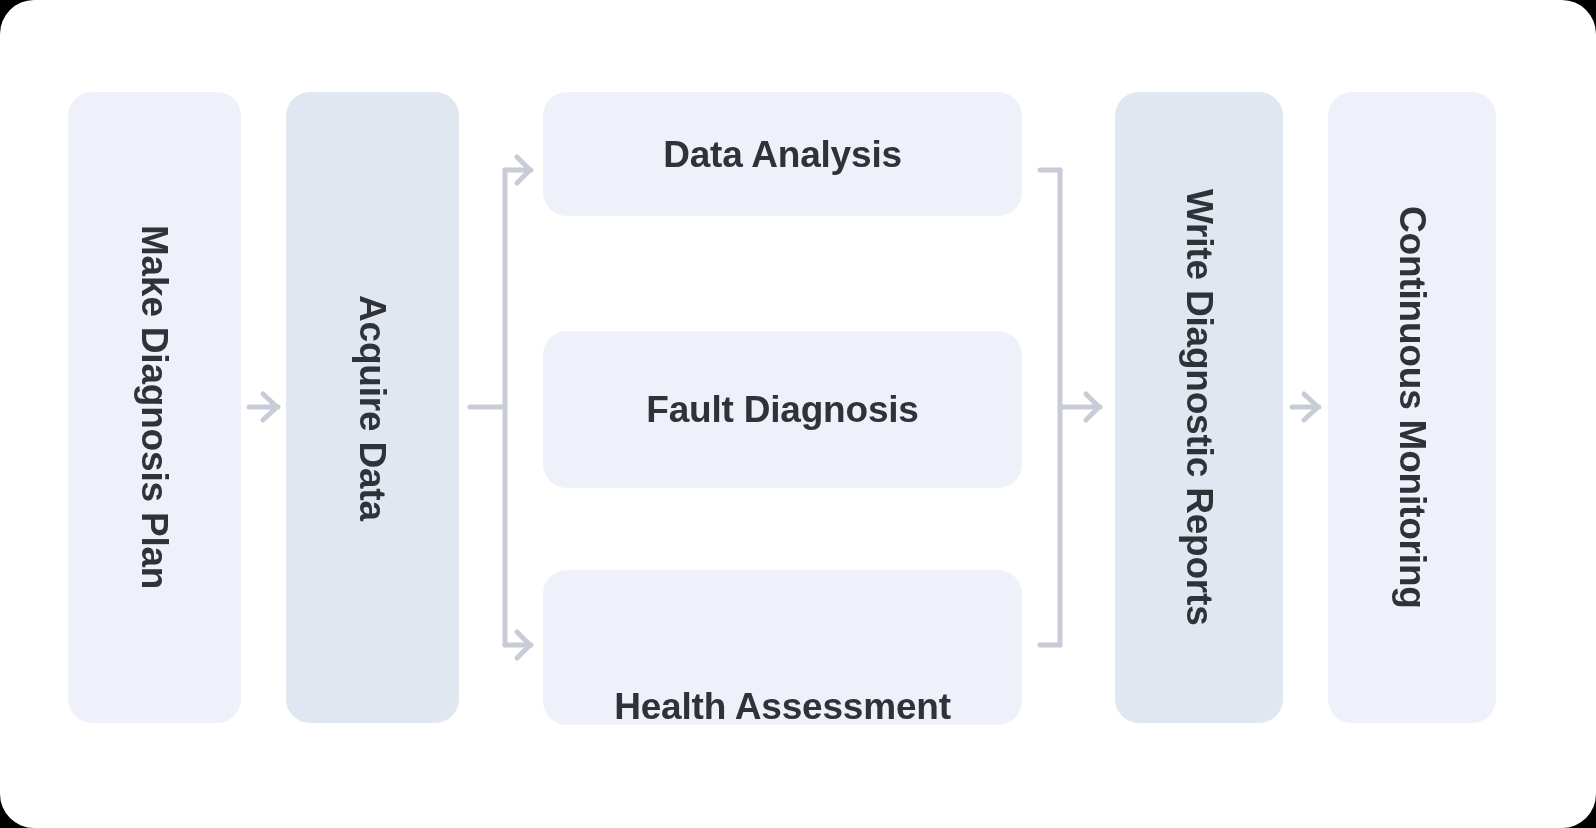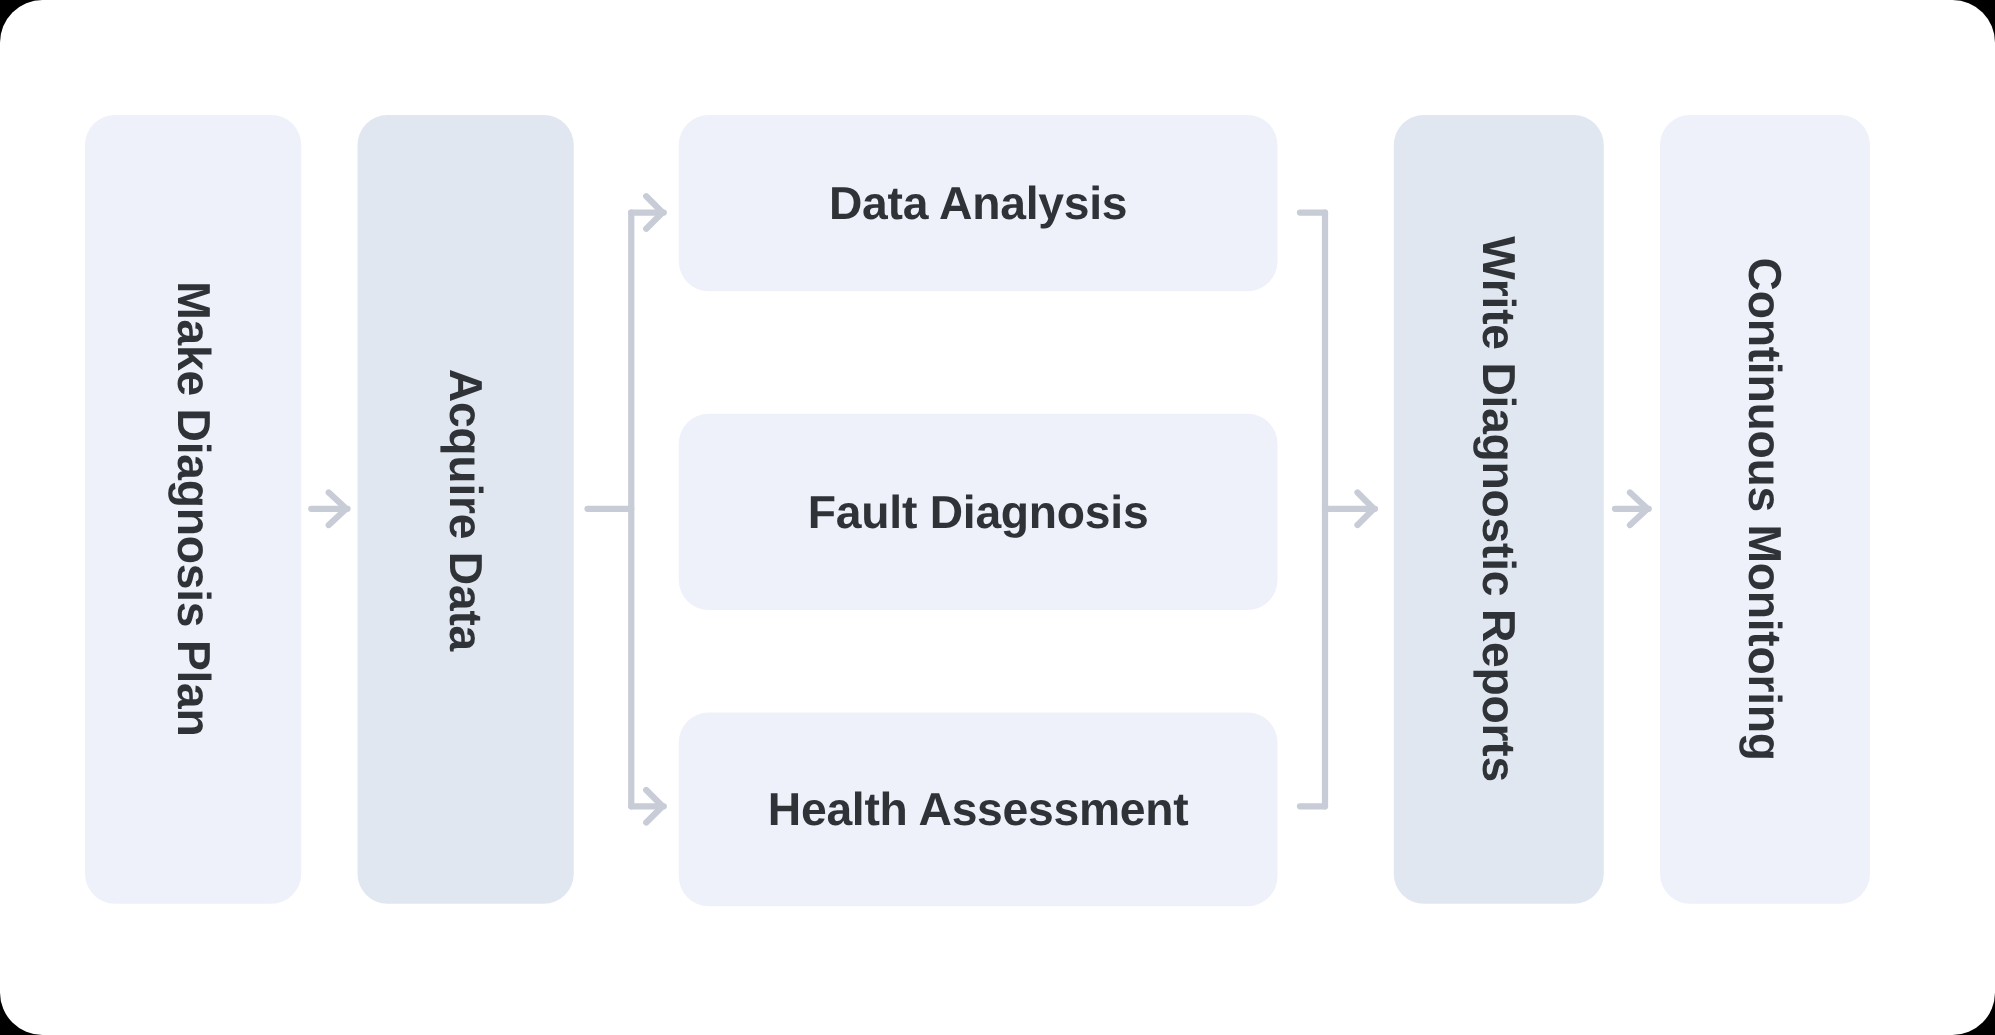--- a/index.html
+++ b/index.html
@@ -44,23 +44,23 @@
   
   .node.horizontal {
     font-size: 37px;
     line-height: 1;
     white-space: nowrap;
   }
 
   
   #n-plan    { left: 68px;   top: 92px;  width: 173px; height: 631px; }
   #n-acquire { left: 286px;  top: 92px;  width: 173px; height: 631px; }
-  #n-data    { left: 543px;  top: 92px;  width: 479px; height: 141px; }
+  #n-data    { left: 543px;  top: 92px;  width: 479px; height: 124px; }
   #n-fault   { left: 543px;  top: 331px; width: 479px; height: 157px; }
-  #n-health  { left: 543px;  top: 570px; width: 479px; height: 155px; }
+  #n-health  { left: 543px;  top: 570px; width: 479px; height: 155px; align-items: flex-end; }
   #n-report  { left: 1115px; top: 92px;  width: 168px; height: 631px; }
   #n-monitor { left: 1328px; top: 92px;  width: 168px; height: 631px; }
 
   
   #wires {
     position: absolute;
     left: 0; top: 0;
     width: 1596px;
     height: 828px;
     pointer-events: none;

